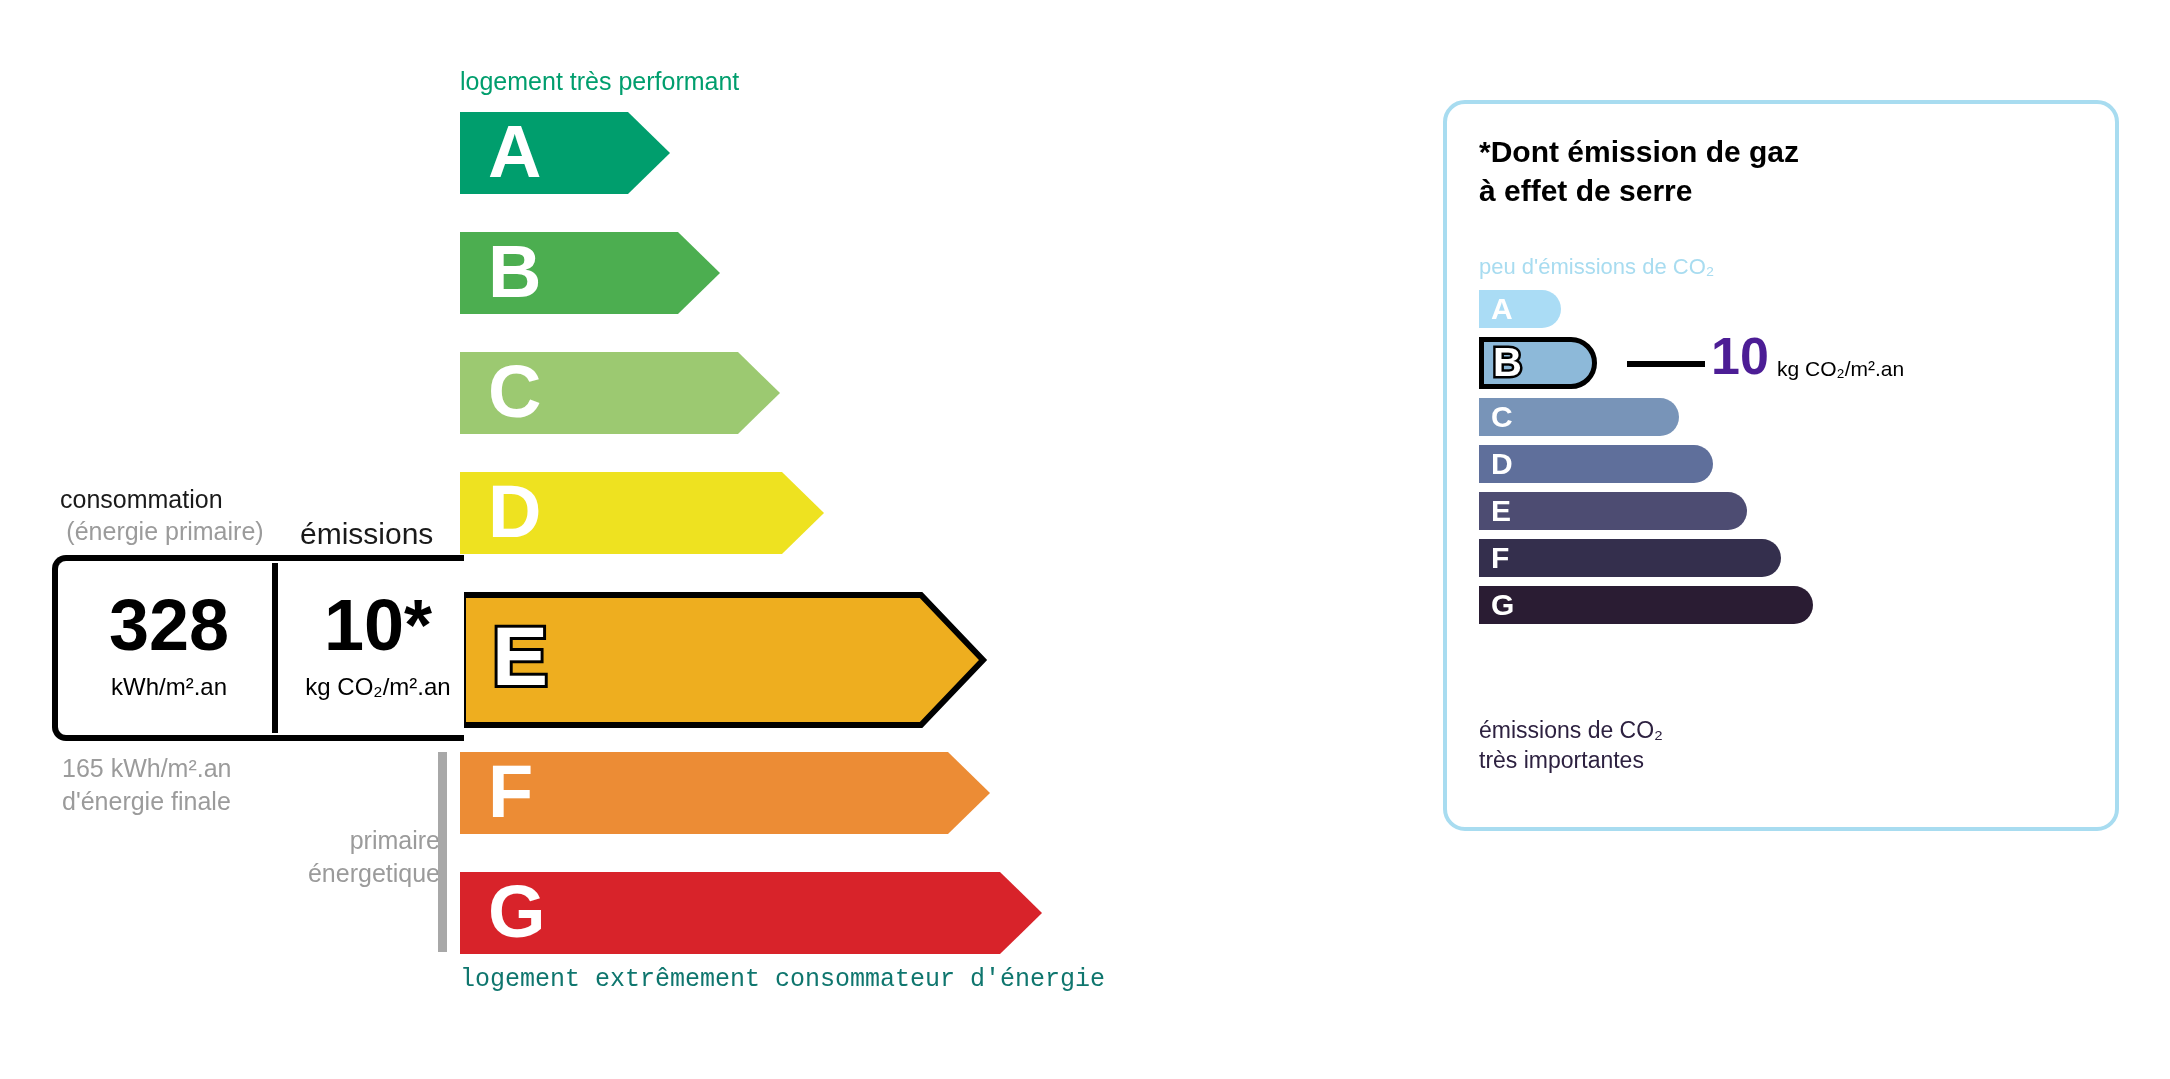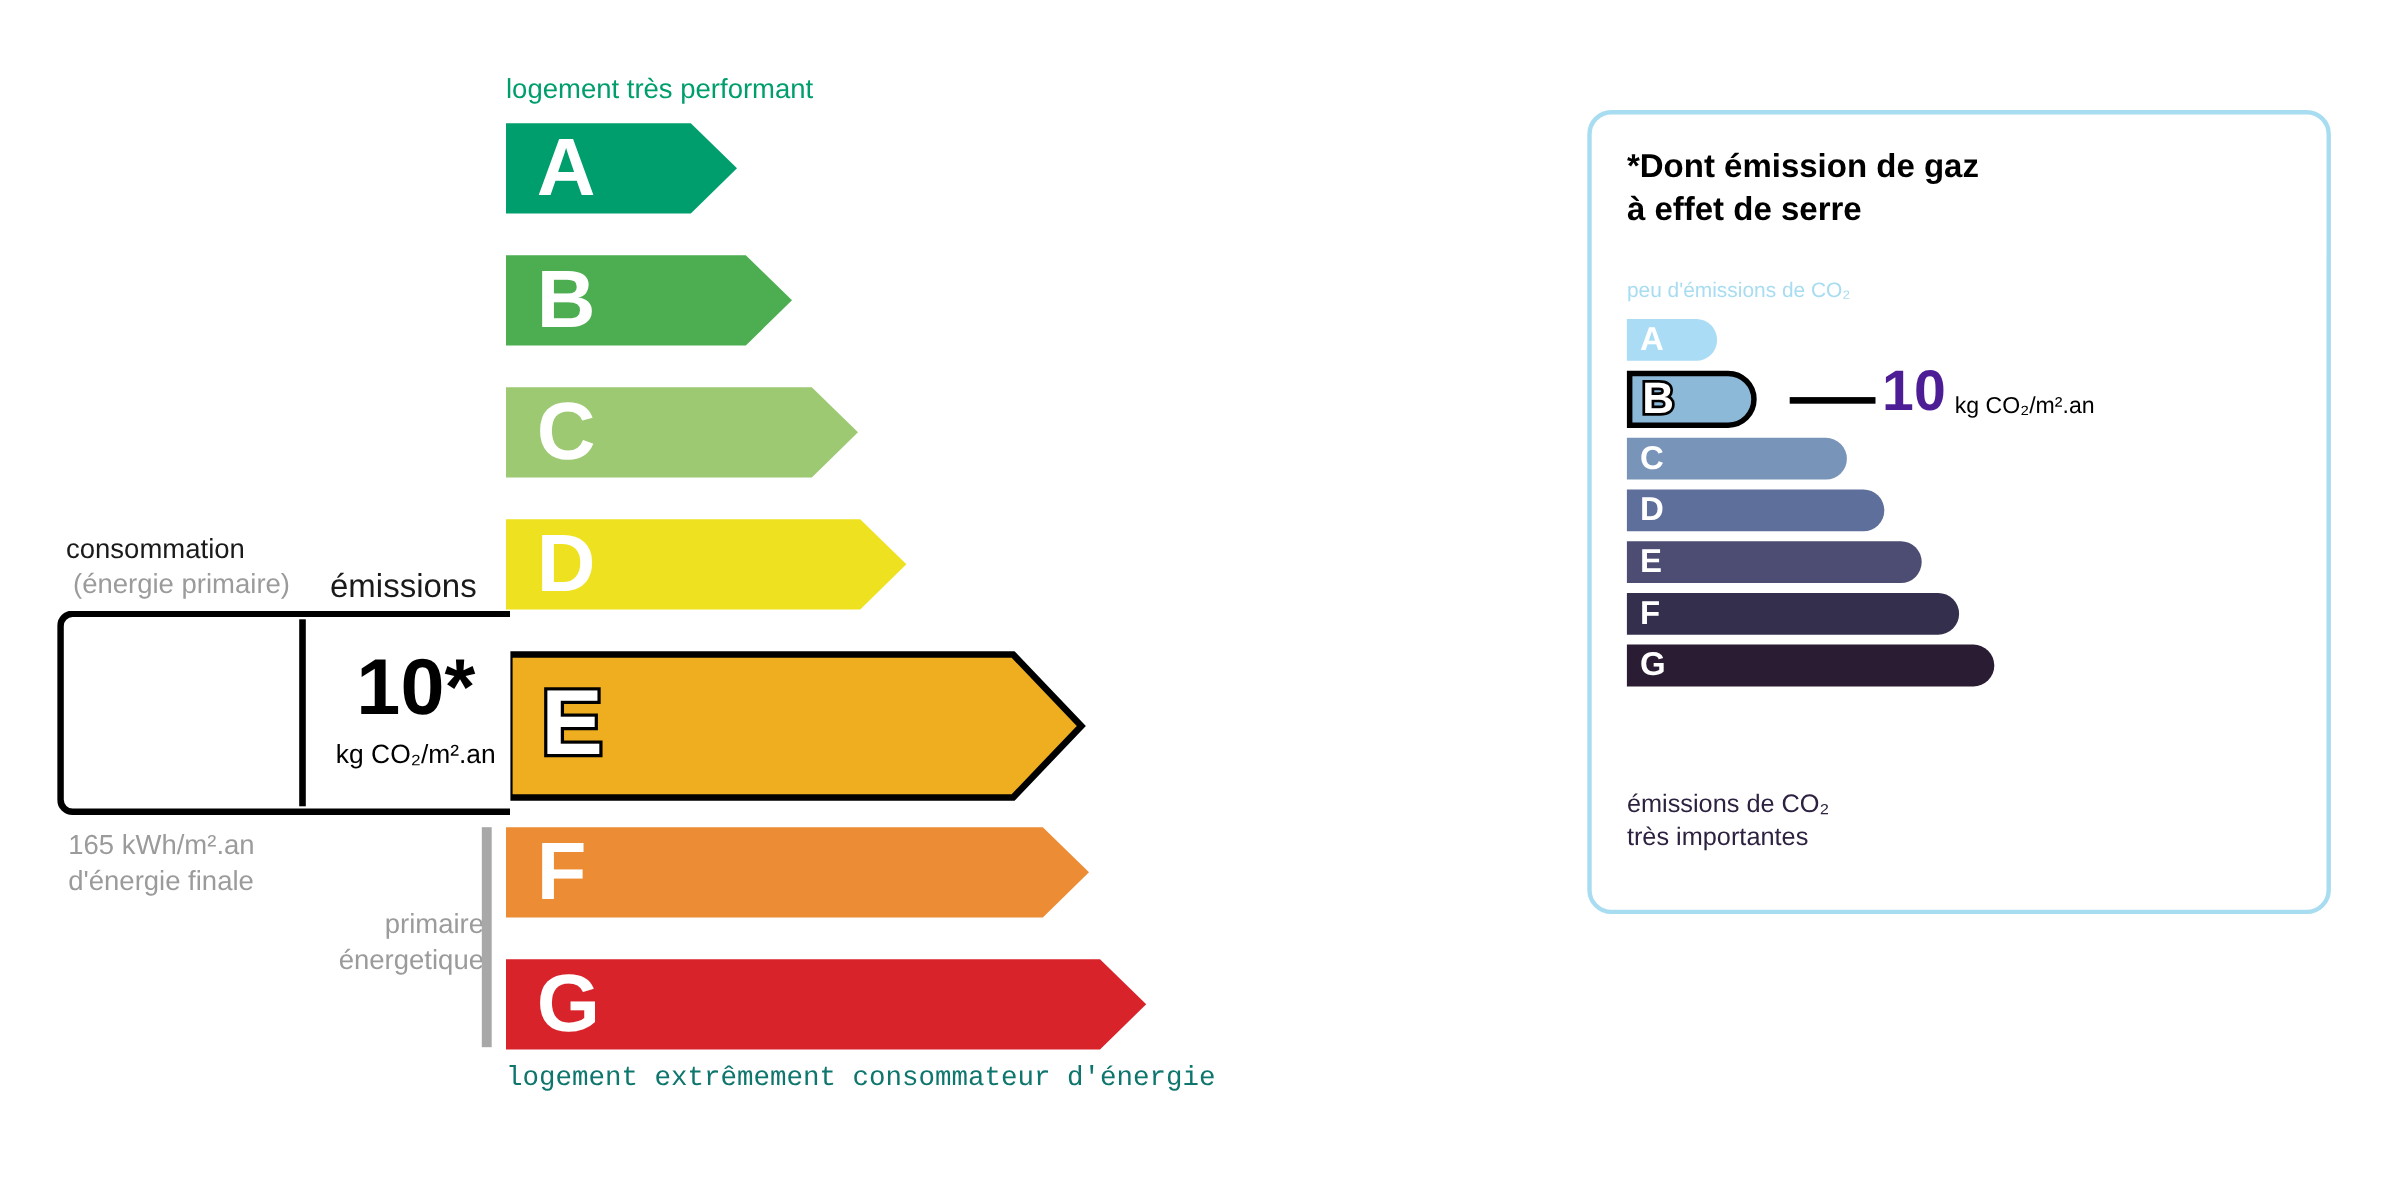--- a/index.html
+++ b/index.html
@@ -131,21 +131,21 @@
     border-radius: 22px;
     background: #ffffff;
   }
   .co2-title {
     position: absolute; left: 32px; top: 28px;
     font-size: 30px; font-weight: bold; color: #000;
     line-height: 1.3;
   }
   .co2-top-note {
     position: absolute; left: 32px; top: 150px;
-    font-size: 19px; color: #a8dcf0;
+    font-size: 22px; color: #a8dcf0;
   }
   .co2-bottom-note {
     position: absolute; left: 32px; top: 612px;
     font-size: 23px; color: #2d2140; line-height: 1.3;
   }
   #co2-bars { position: absolute; left: 32px; top: 186px; }
   .co2-row { position: relative; margin-bottom: 9px; height: 38px; }
   .co2-bar {
     position: absolute; left: 0; top: 0;
     height: 38px;
@@ -241,20 +241,24 @@
           </svg>
           <div class="bar-letter" style="top: 3px;">G</div>
         </div>
       </div>
 
     <div class="label-conso">consommation</div>
     <div class="label-conso-sub">(énergie primaire)</div>
     <div class="label-emissions">émissions</div>
 
     <div id="value-box">
+      <div class="vb-cell" id="vb-energy">
+        <div class="vb-number">328</div>
+        <div class="vb-unit">kWh/m².an</div>
+      </div>
       <div class="vb-cell" id="vb-co2">
         <div class="vb-number">10*</div>
         <div class="vb-unit">kg CO₂/m².an</div>
       </div>
     </div>
     <div id="value-divider"></div>
 
     <div class="final-energy">
       <span>165 kWh/m².an</span><br>
       <span>d'énergie finale</span>

